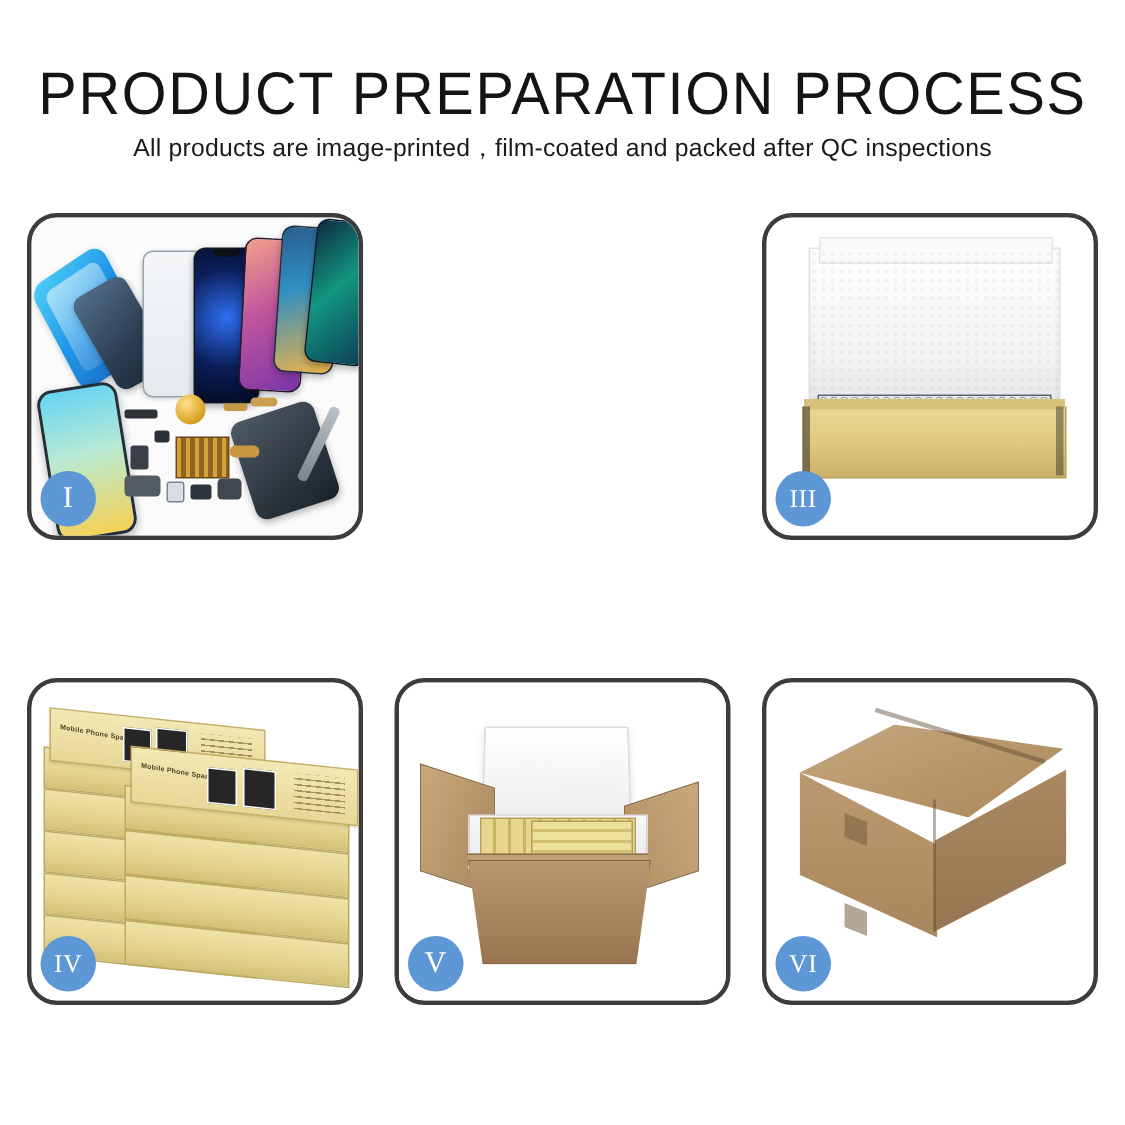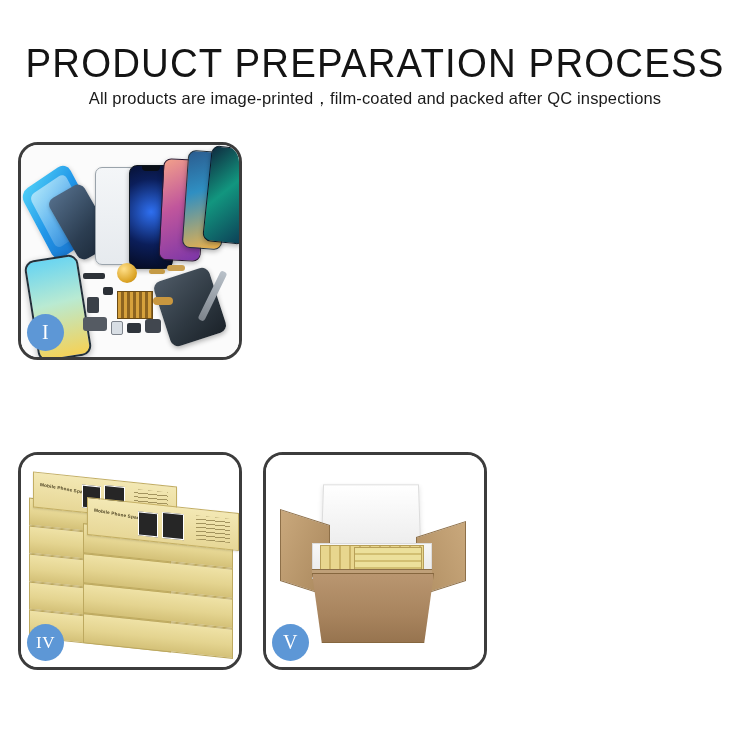--- a/index.html
+++ b/index.html
@@ -535,20 +535,33 @@
       <div class="part s7"></div>
       <div class="part s8"></div>
       <div class="part s9"></div>
       <div class="part s10"></div>
       <div class="screwdriver"></div>
     </div>
     <div class="badge">I</div>
   </div>
 
 
+  <div class="panel r1 c3">
+    <div class="stage">
+      <div class="p3-bg"></div>
+      <div class="foamlid">
+        <div class="foamtex"></div>
+      </div>
+      <div class="bubblepack"></div>
+      <div class="boxtray"></div>
+      <div class="box-edge-l"></div>
+      <div class="box-edge-r"></div>
+    </div>
+    <div class="badge wide">III</div>
+  </div>
 
   <div class="panel r2 c1">
     <div class="stage">
       <div class="p4-bg"></div>
       <div class="stack">
         <div class="sbox sb5"></div>
         <div class="sbox sb4"></div>
         <div class="sbox sb3"></div>
         <div class="sbox sb2"></div>
         <div class="sbox sb1"></div>
@@ -581,14 +594,27 @@
       <div class="c-flap-r"></div>
       <div class="c-inner-foam"></div>
       <div class="c-yellow"></div>
       <div class="c-yellow2"></div>
       <div class="c-rim"></div>
       <div class="c-body"></div>
     </div>
     <div class="badge">V</div>
   </div>
 
+  <div class="panel r2 c3">
+    <div class="stage">
+      <div class="p6-bg"></div>
+      <div class="k-top"></div>
+      <div class="k-left"></div>
+      <div class="k-right"></div>
+      <div class="k-seam"></div>
+      <div class="k-edge"></div>
+      <div class="k-tape t1"></div>
+      <div class="k-tape t2"></div>
+    </div>
+    <div class="badge wide">VI</div>
+  </div>
 
 </div>
 
 </body></html>

